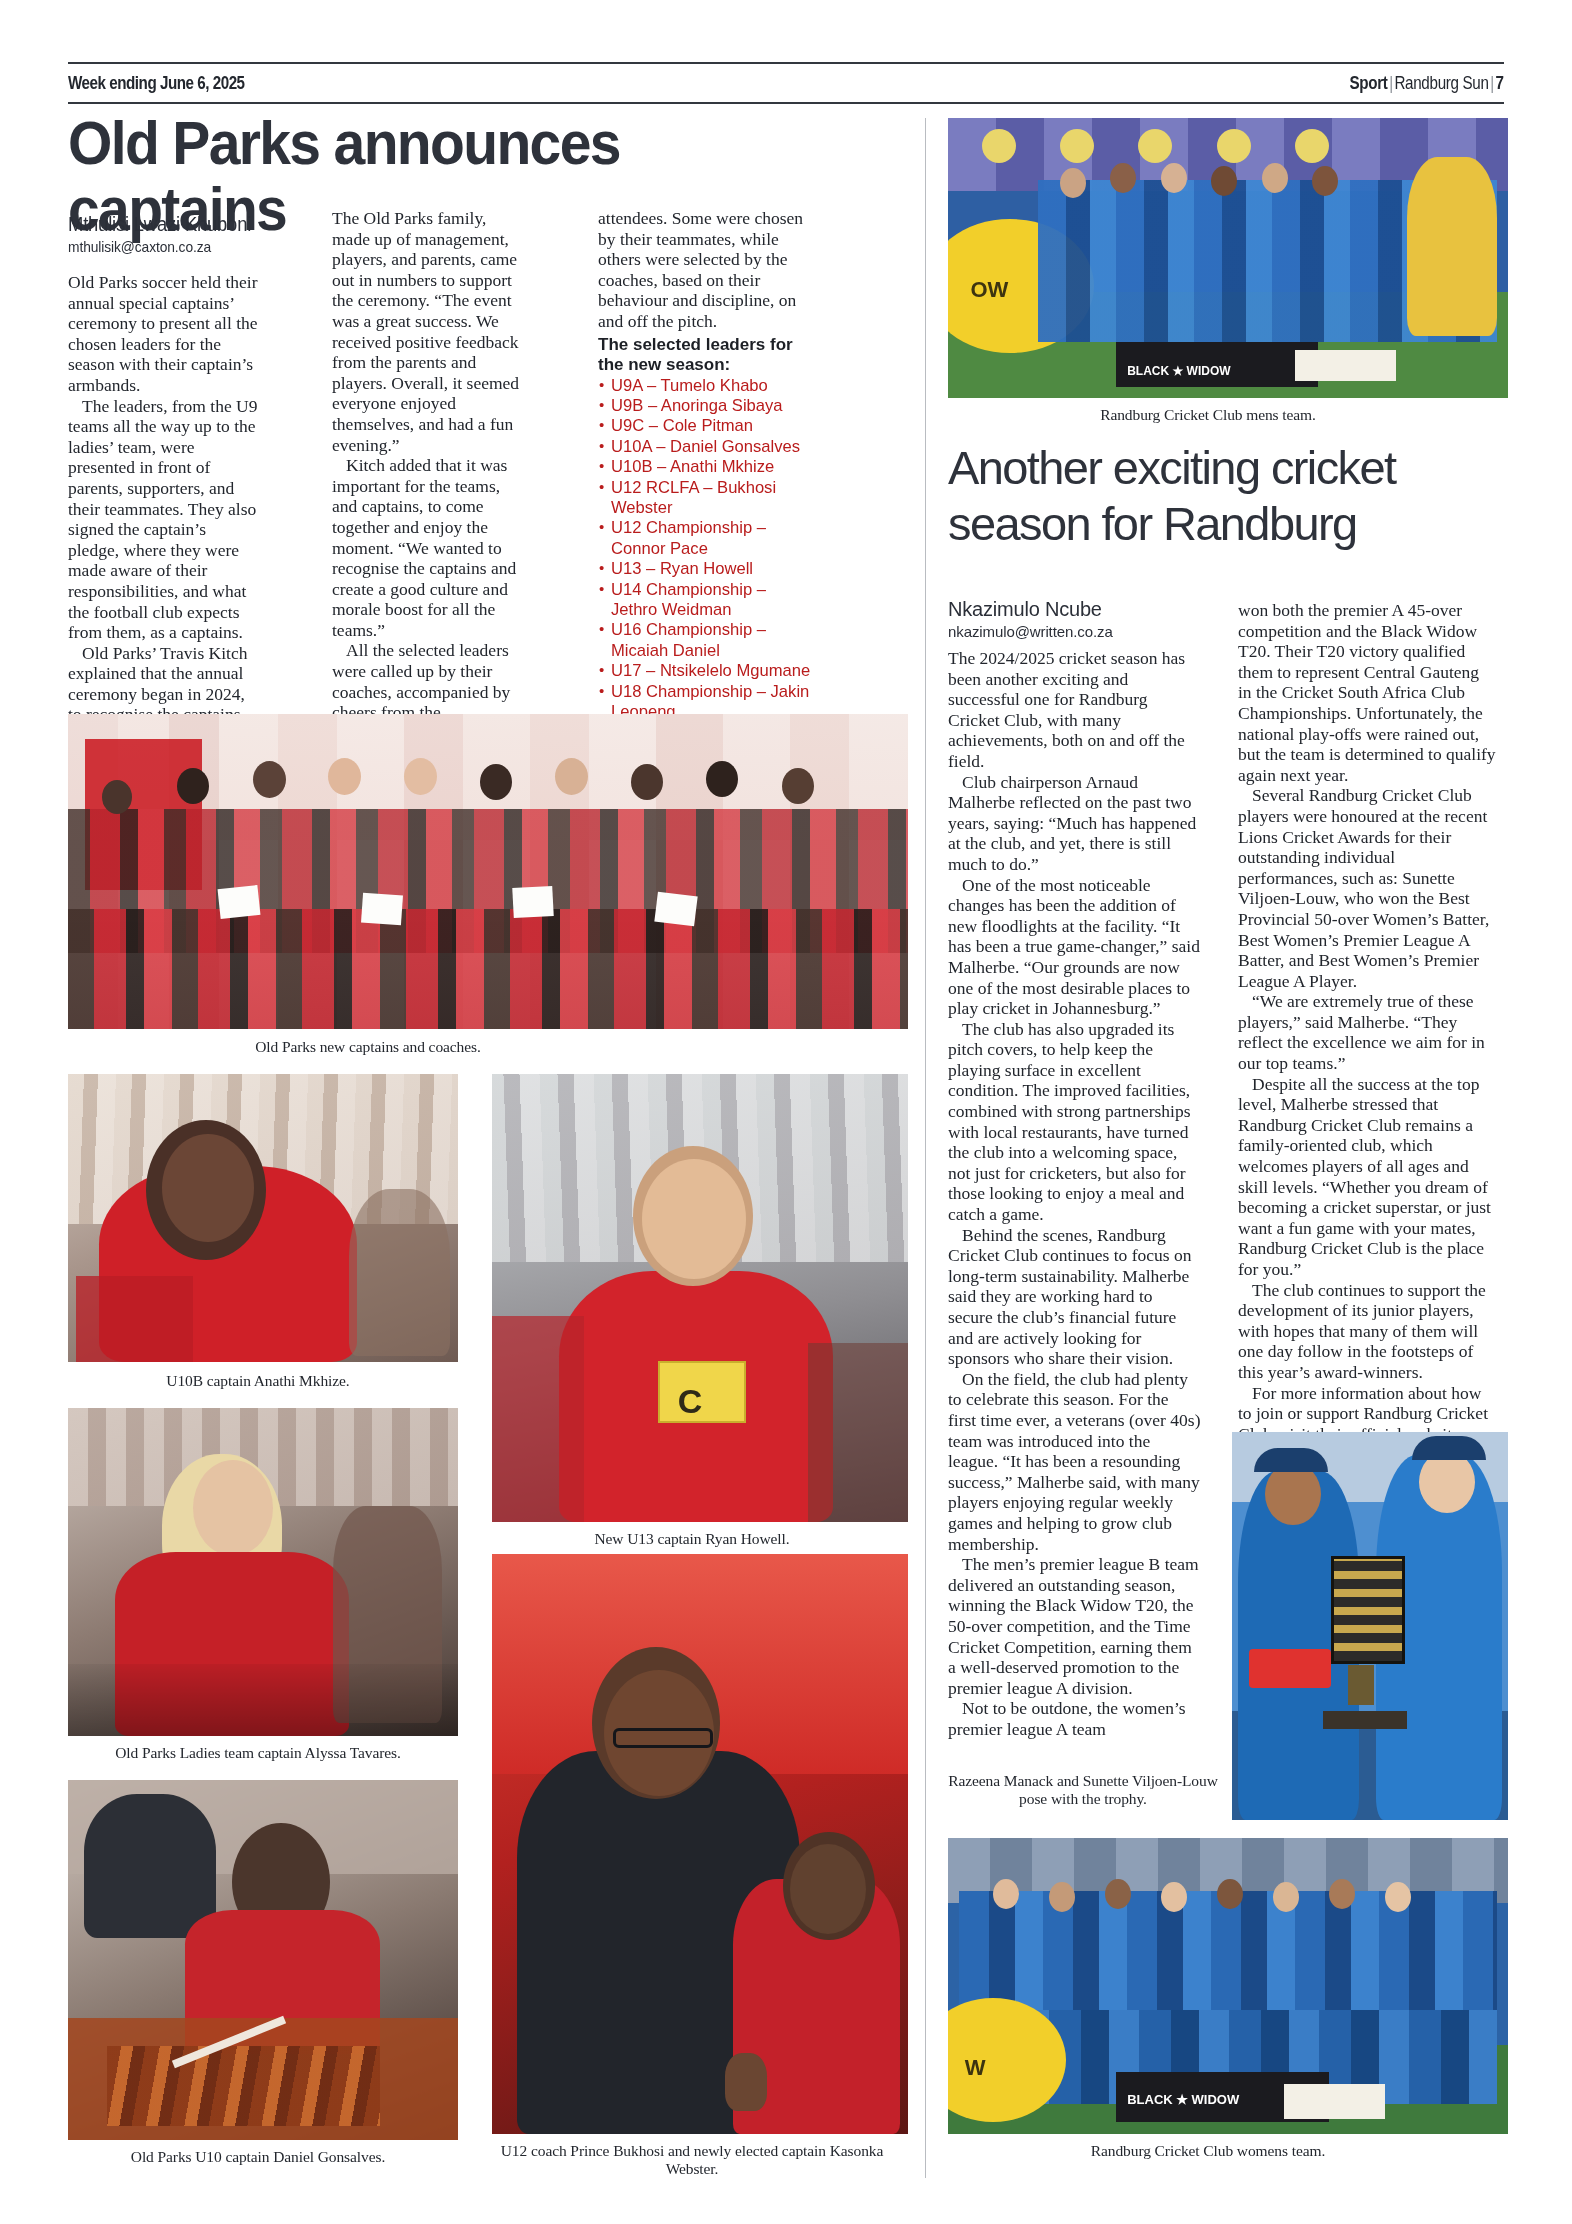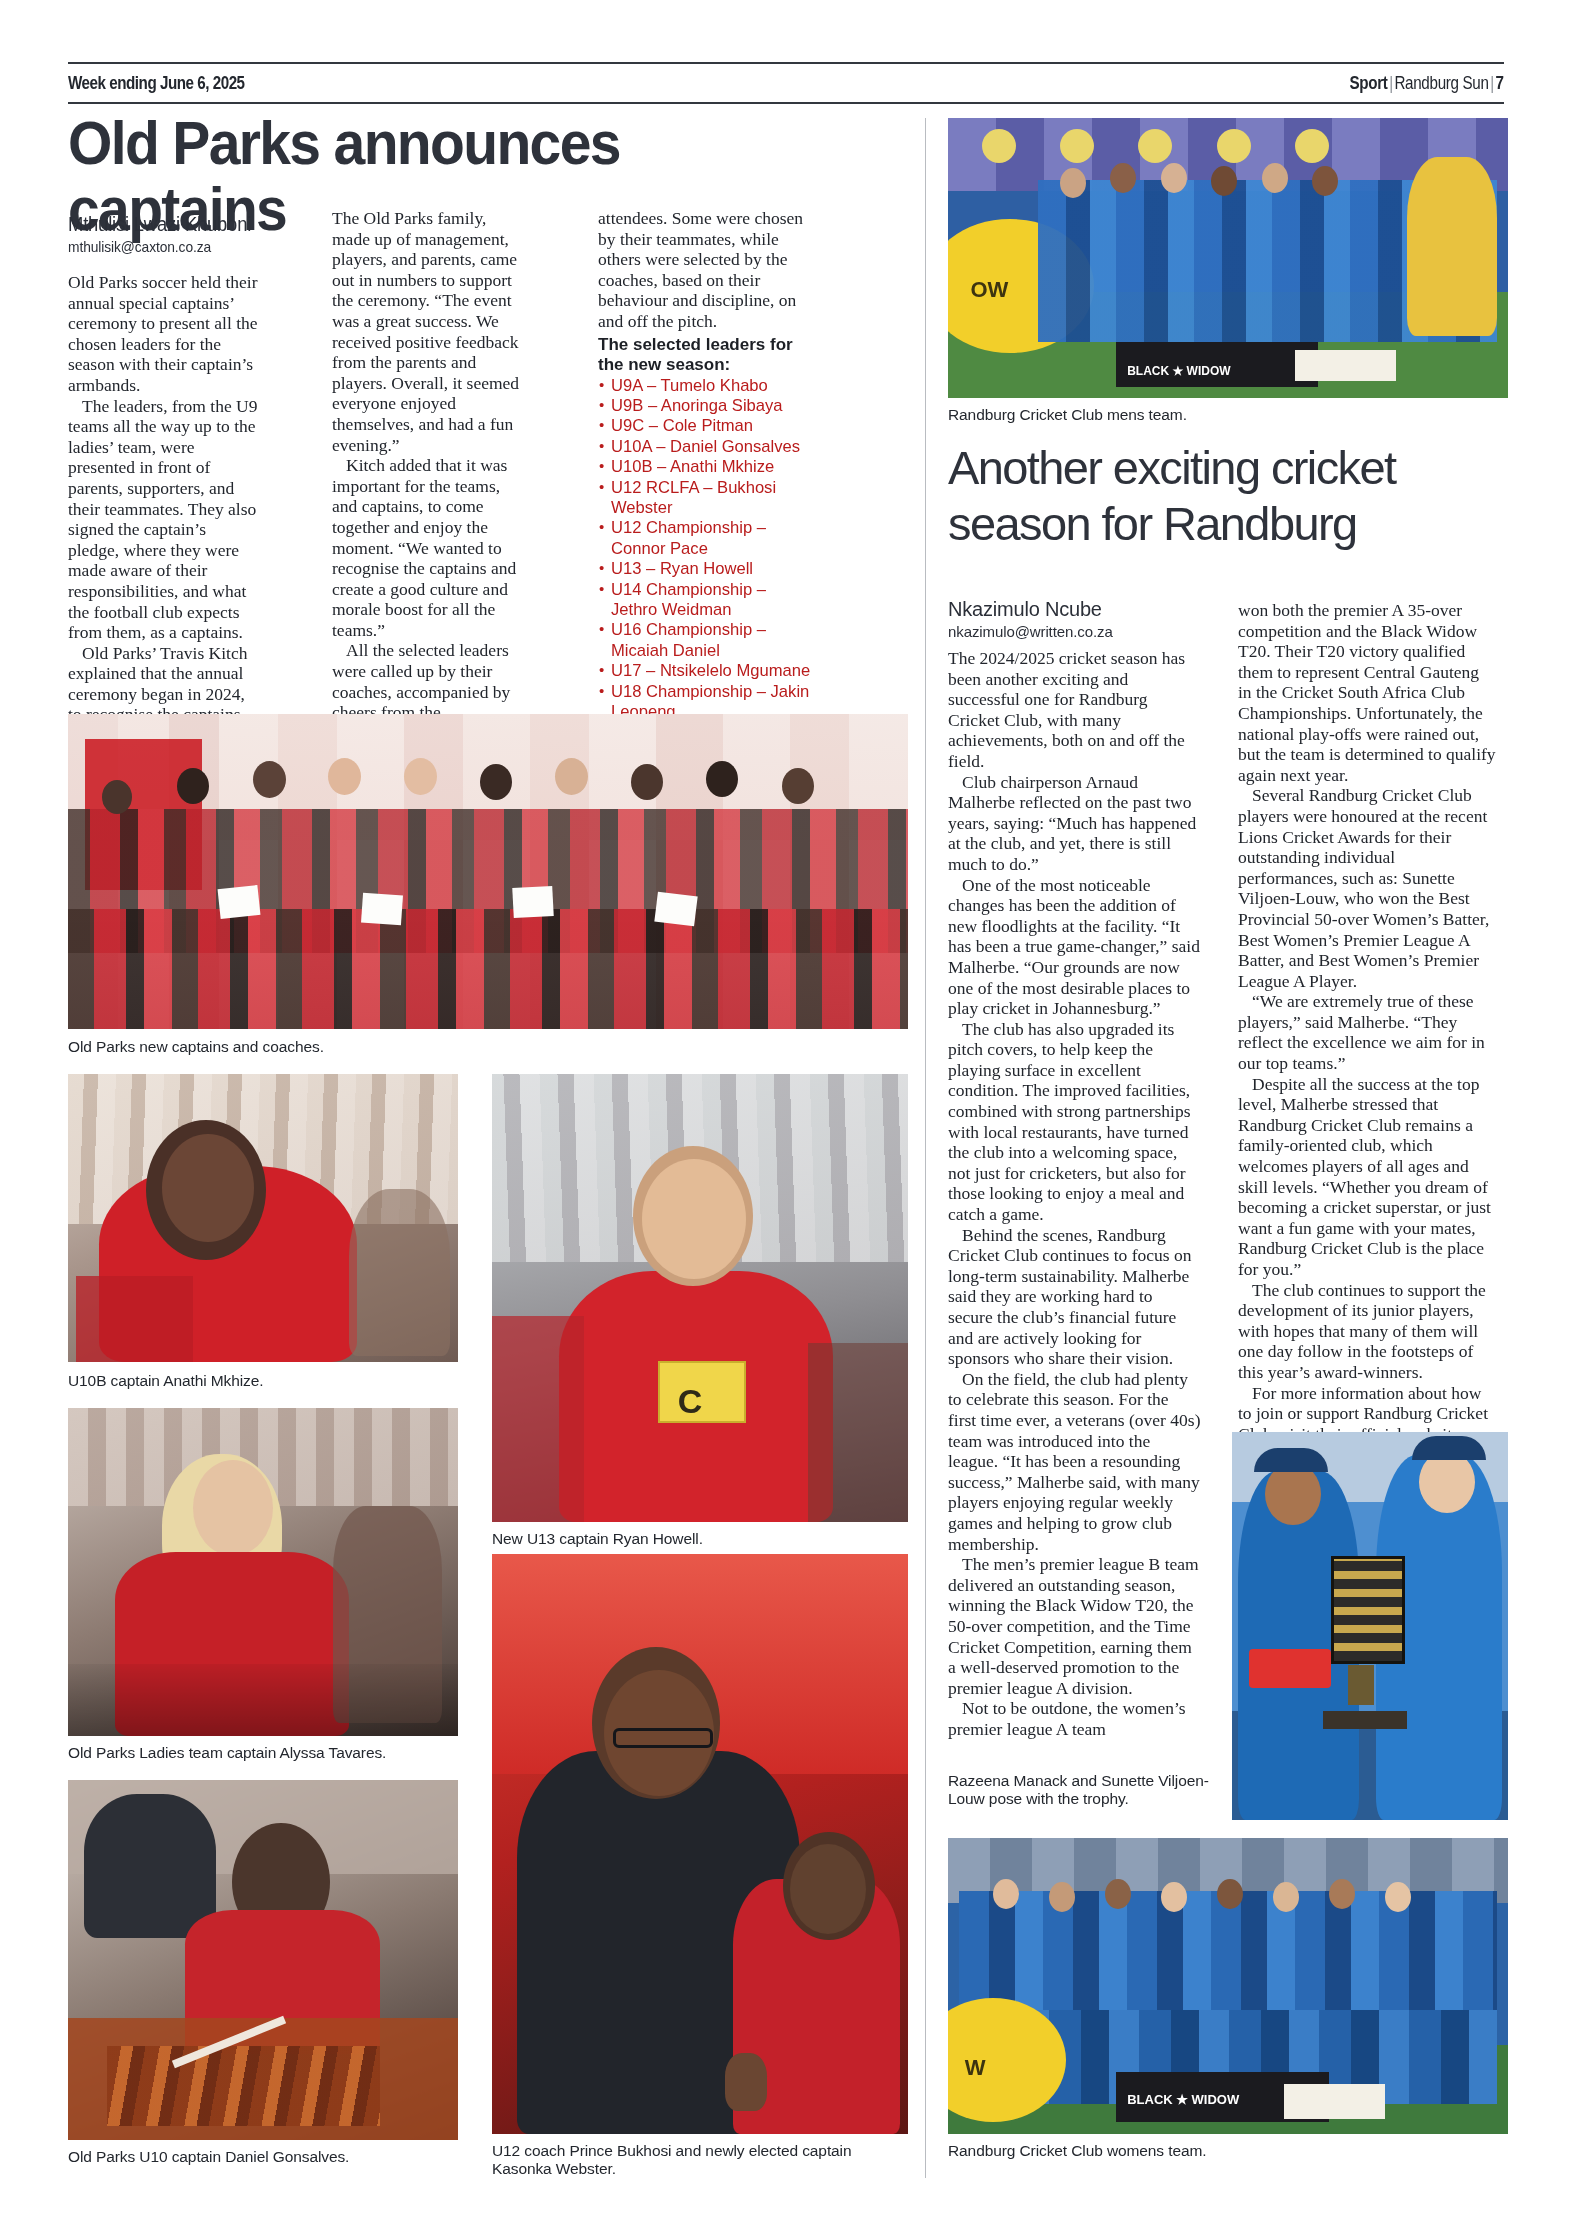--- a/index.html
+++ b/index.html
@@ -87,22 +87,22 @@
   .leaders-list li { padding-left:13px; position:relative; }
   .leaders-list li::before {
     content:"\2022"; position:absolute; left:1px; top:-1px; font-size:15px;
   }
 
   
   .photo { position:absolute; overflow:hidden; background:#cfcfcf; }
   .photo .grain { position:absolute; inset:0; }
   .caption {
     position:absolute;
-    font-family:Liberation Sans, sans-serif;
-    font-size:15.5px; line-height:18px; color:#23272e; letter-spacing:-0.1px;
+    font-family:Liberation Serif, serif;
+    font-size:15.5px; line-height:18px; color:#23272e; letter-spacing:-0.1px;text-align:center;
   }
 
   
   .headline-right {
     position:absolute; left:948px; top:440px; width:560px;
     font-family:"Liberation Sans", sans-serif;
     font-weight:normal;
     font-size:47px; line-height:56px; letter-spacing:-1.6px;
     color:#2e323b;
   }
@@ -306,21 +306,21 @@
     <p>Club chairperson Arnaud Malherbe reflected on the past two years, saying: “Much has happened at the club, and yet, there is still much to do.”</p>
     <p>One of the most noticeable changes has been the addition of new floodlights at the facility. “It has been a true game-changer,” said Malherbe. “Our grounds are now one of the most desirable places to play cricket in Johannesburg.”</p>
     <p>The club has also upgraded its pitch covers, to help keep the playing surface in excellent condition. The improved facilities, combined with strong partnerships with local restaurants, have turned the club into a welcoming space, not just for cricketers, but also for those looking to enjoy a meal and catch a game.</p>
     <p>Behind the scenes, Randburg Cricket Club continues to focus on long-term sustainability. Malherbe said they are working hard to secure the club’s financial future and are actively looking for sponsors who share their vision.</p>
     <p>On the field, the club had plenty to celebrate this season. For the first time ever, a veterans (over 40s) team was introduced into the league. “It has been a resounding success,” Malherbe said, with many players enjoying regular weekly games and helping to grow club membership.</p>
     <p>The men’s premier league B team delivered an outstanding season, winning the Black Widow T20, the 50-over competition, and the Time Cricket Competition, earning them a well-deserved promotion to the premier league A division.</p>
     <p>Not to be outdone, the women’s premier league A team</p>
   </div>
 
   <div class="col col-r2" style="top:600px;">
-    <p>won both the premier A 35-over competition and the Black Widow T20. Their T20 victory qualified them to represent Central Gauteng in the Cricket South Africa Club Championships. Unfortunately, the national play-offs were rained out, but the team is determined to qualify again next year.</p>
+    <p>won both the premier A 45-over competition and the Black Widow T20. Their T20 victory qualified them to represent Central Gauteng in the Cricket South Africa Club Championships. Unfortunately, the national play-offs were rained out, but the team is determined to qualify again next year.</p>
     <p>Several Randburg Cricket Club players were honoured at the recent Lions Cricket Awards for their outstanding individual performances, such as: Sunette Viljoen-Louw, who won the Best Provincial 50-over Women’s Batter, Best Women’s Premier League A Batter, and Best Women’s Premier League A Player.</p>
     <p>“We are extremely true of these players,” said Malherbe. “They reflect the excellence we aim for in our top teams.”</p>
     <p>Despite all the success at the top level, Malherbe stressed that Randburg Cricket Club remains a family-oriented club, which welcomes players of all ages and skill levels. “Whether you dream of becoming a cricket superstar, or just want a fun game with your mates, Randburg Cricket Club is the place for you.”</p>
     <p>The club continues to support the development of its junior players, with hopes that many of them will one day follow in the footsteps of this year’s award-winners.</p>
     <p>For more information about how to join or support Randburg Cricket Club, visit their official website or stop by the club grounds for a</p>
     <p style="text-indent:0;">game and a</p>
     <p style="text-indent:0;">meal.</p>
   </div>
 
   <div class="photo" style="left:1232px; top:1432px; width:276px; height:388px;">

